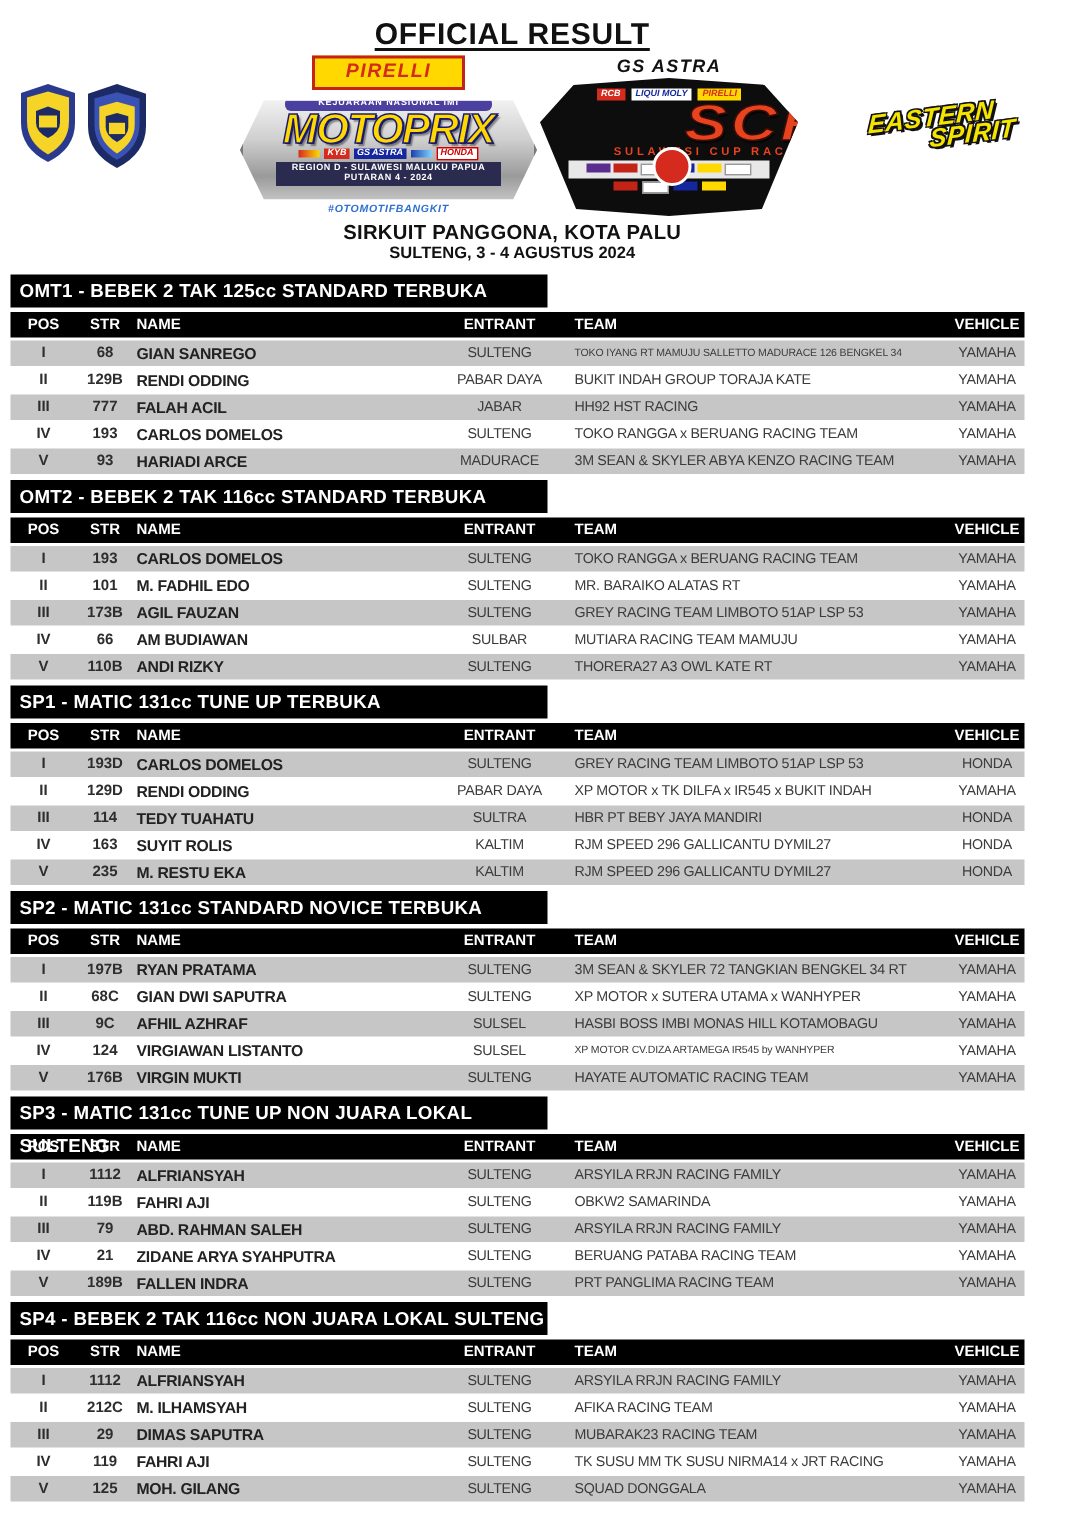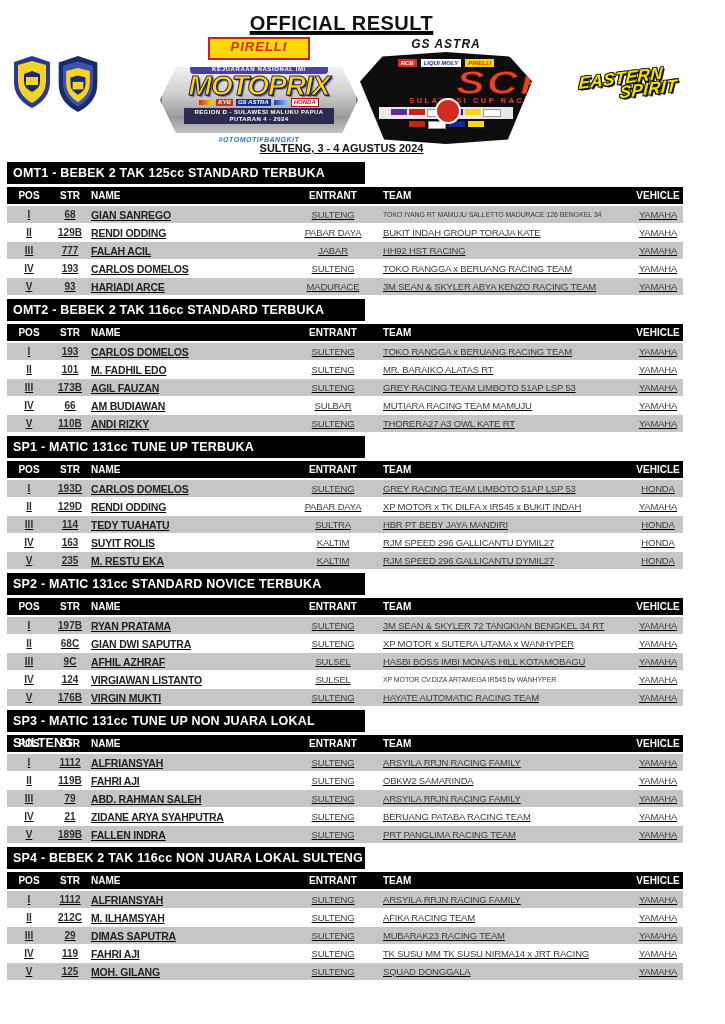--- a/index.html
+++ b/index.html
@@ -1,17 +1,17 @@
 <!DOCTYPE html>
 <html><head>
 <meta charset="utf-8">
 <style>
   html,body{margin:0;padding:0;background:#fff;}
   .page{position:relative;width:683px;height:1024px;background:#fff;overflow:hidden;
-        font-family:"Liberation Sans",sans-serif;text-decoration:underline;}
+        font-family:"Liberation Sans",sans-serif;}
   
   .page-title{margin-top:12px;text-align:center;font-size:20px;font-weight:bold;
 :             color:#111;}
   .page-title span{text-decoration:underline;text-underline-offset:3px;letter-spacing:.5px;color:#111;}
   .logo-row{position:relative;height:104px;margin-top:2px;}
   
   .imi-badges{position:absolute;left:12px;top:18px;display:flex;gap:4px;}
   .imi-badges svg{display:block;}
   
   .motoprix{position:absolute;left:160px;top:0;width:198px;text-align:center;}
@@ -169,20 +169,21 @@
         <div class="scr-circle"></div>
       </div>
     </div>
 
     <div class="eastern">
       <div class="l1">EASTERN</div>
       <div class="l2">SPIRIT</div>
     </div>
   </div>
 
+  <div class="venue">SIRKUIT PANGGONA, KOTA PALU</div>
   <div class="date">SULTENG, 3 - 4 AGUSTUS 2024</div>
 
   <div id="sections">
   <section class="result-section">
     <div class="section-title">OMT1 - BEBEK 2 TAK 125cc STANDARD TERBUKA</div>
     <div class="thead">
           <span class="c c0">POS</span>
           <span class="c c1">STR</span>
           <span class="c c2">NAME</span>
           <span class="c c3">ENTRANT</span>

